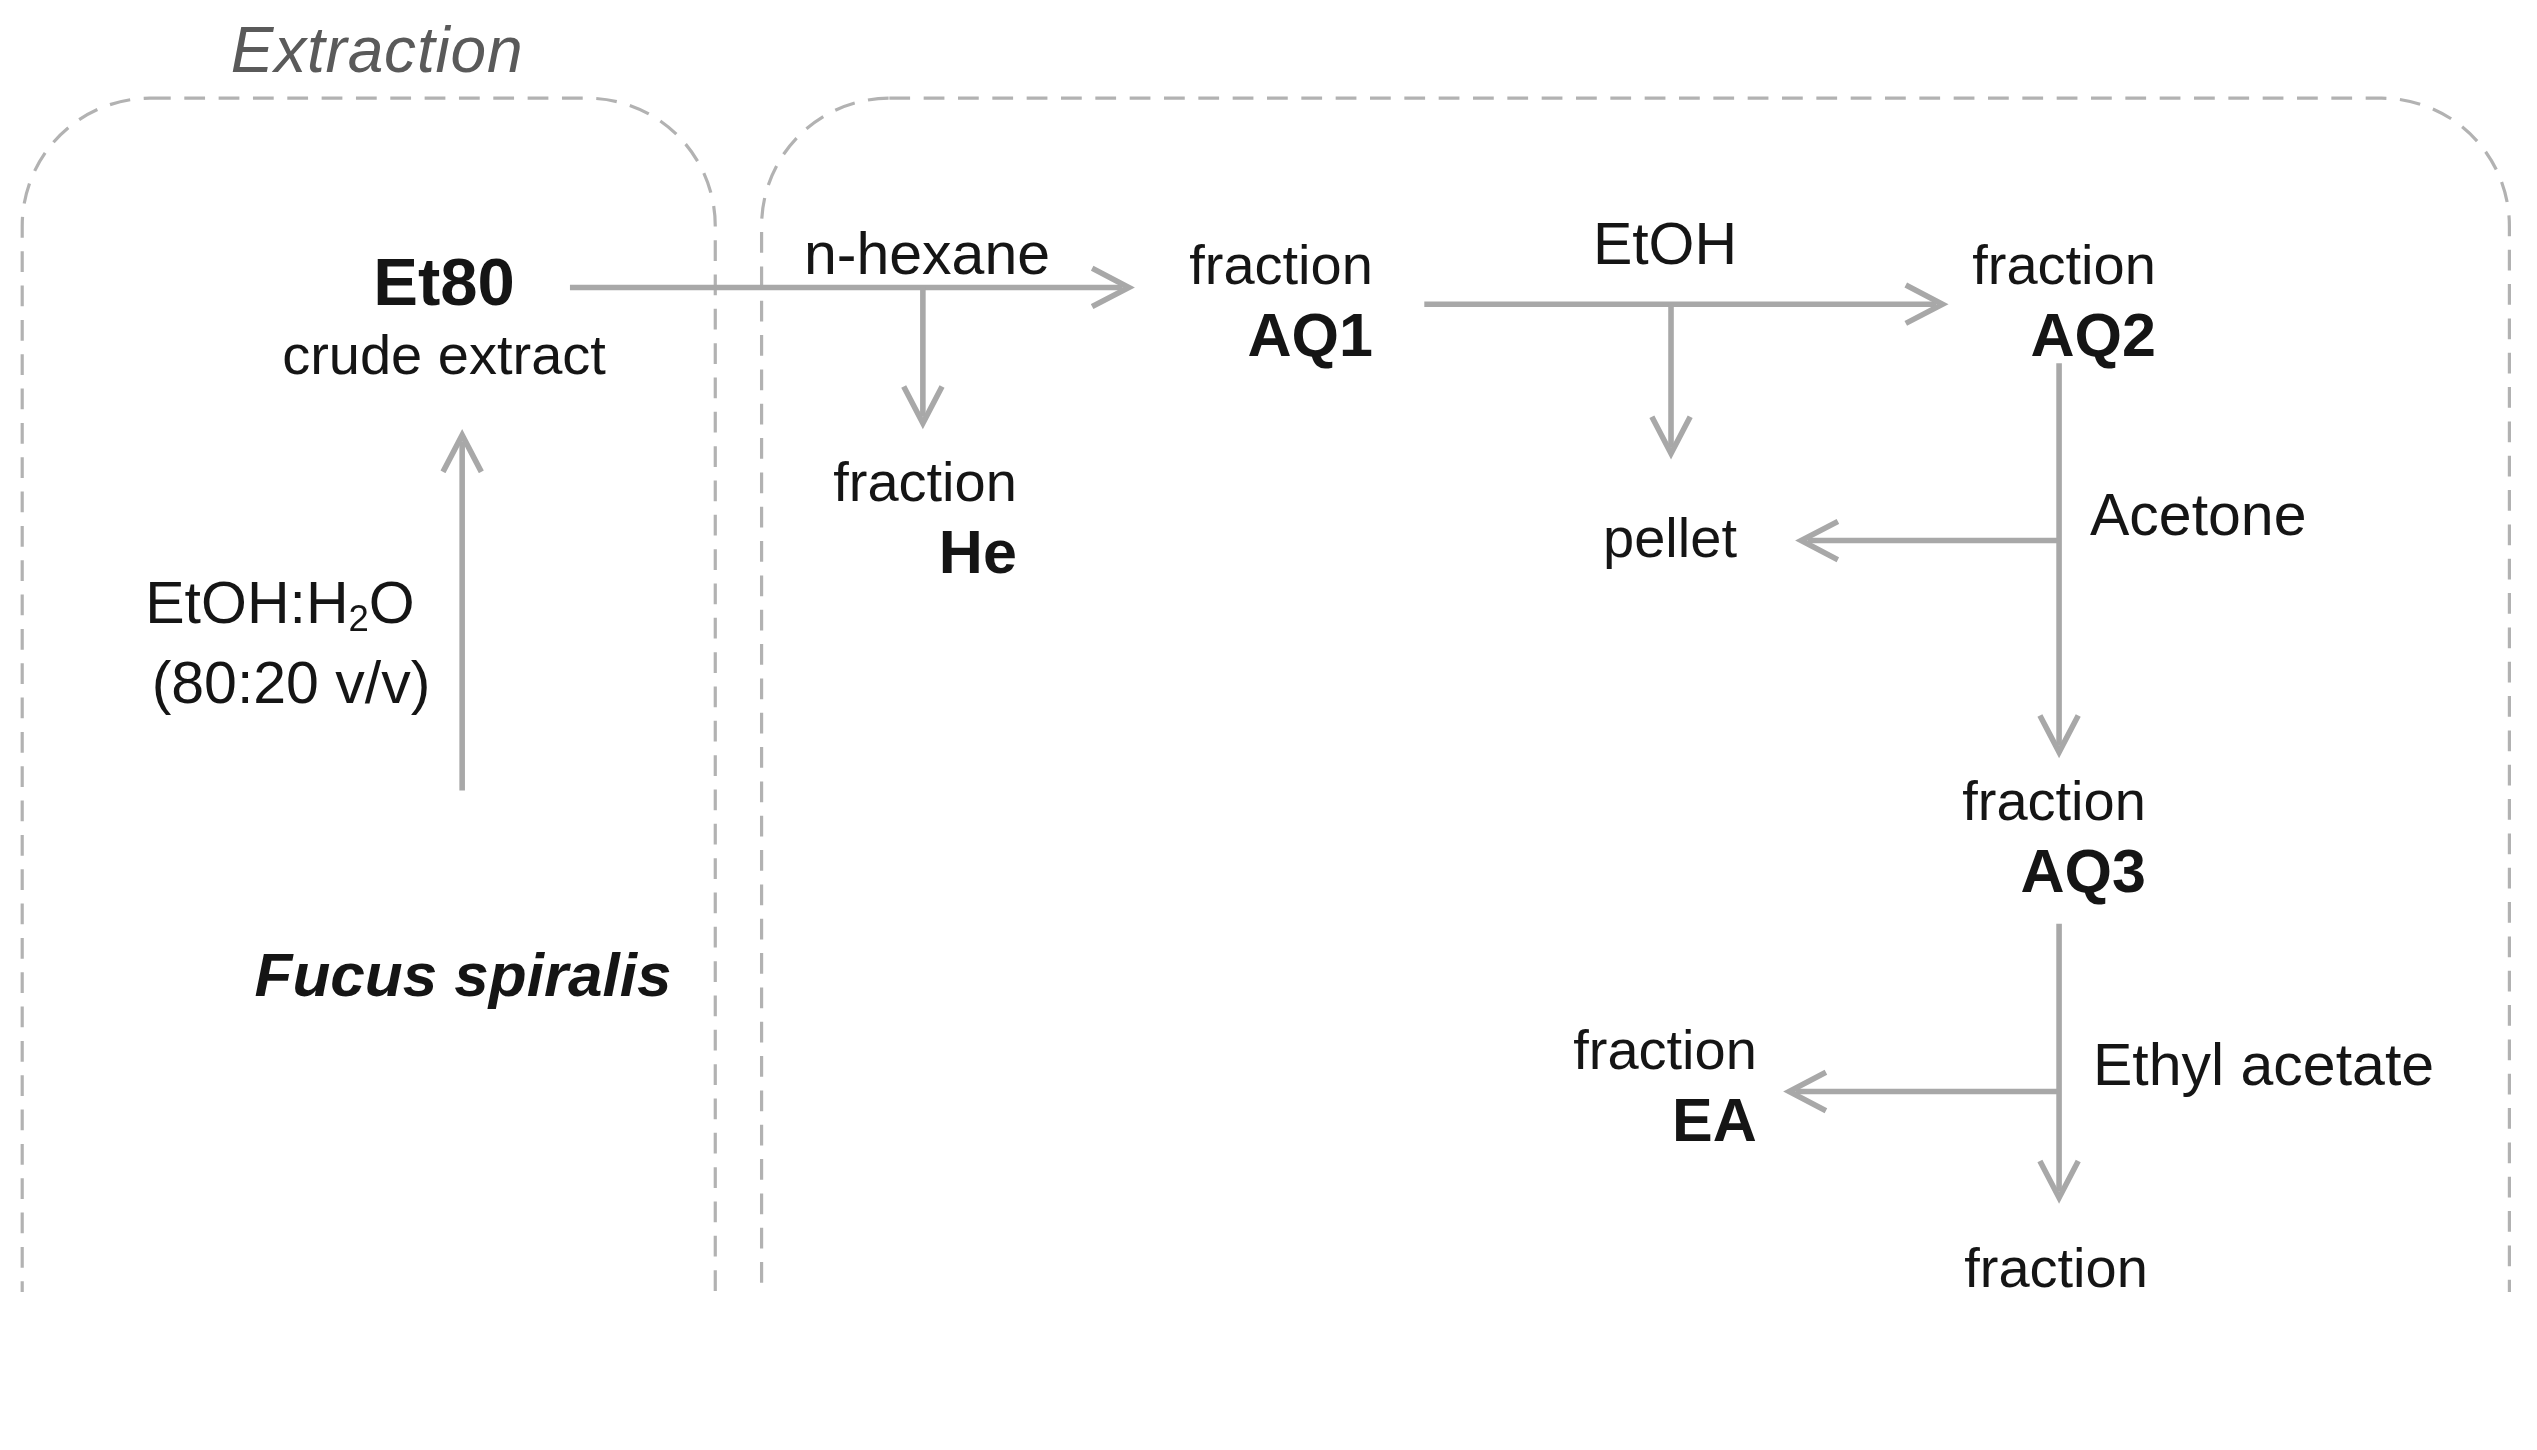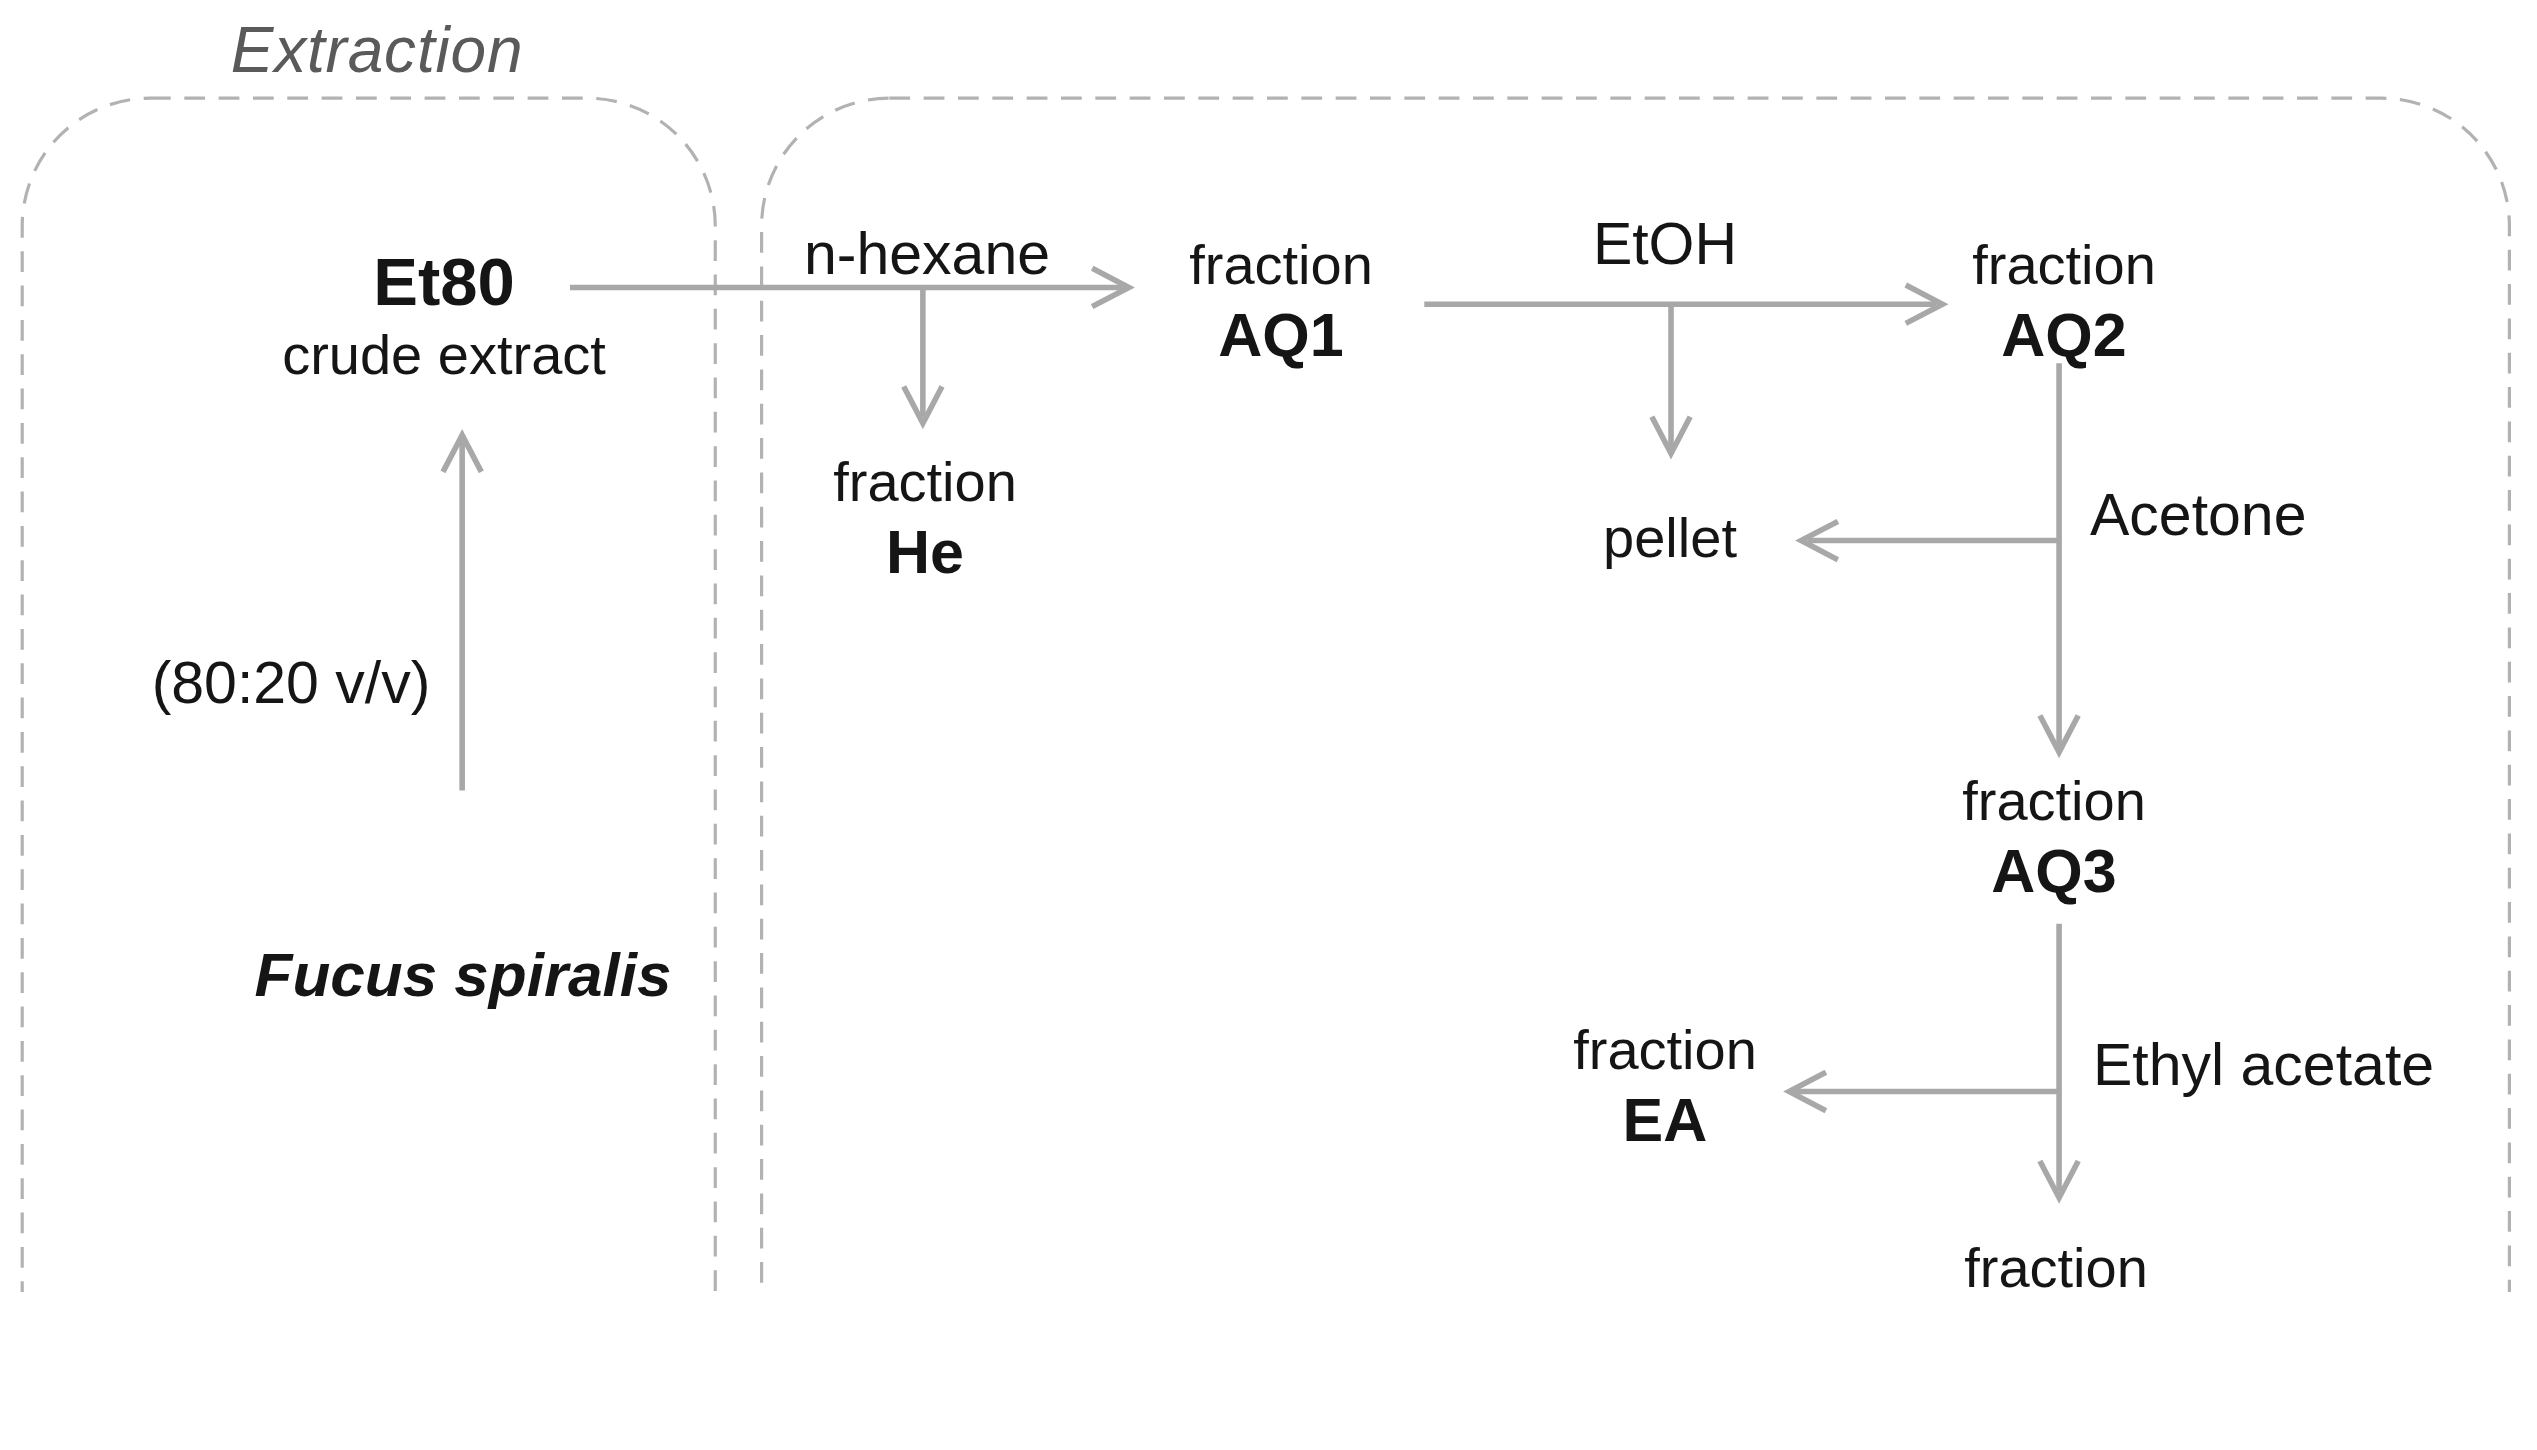--- a/index.html
+++ b/index.html
@@ -17,21 +17,21 @@
   .boxline{stroke:var(--border);stroke-width:4;fill:none;stroke-dasharray:26 17;}
   .arrhead{stroke:var(--arrow);stroke-width:7;fill:none;}
   .lbl{position:absolute;transform:translate(-50%,-50%);white-space:nowrap;}
   .lbl.leftal{transform:translate(0,-50%);}
   .title{font-size:64px;font-style:italic;color:var(--muted);letter-spacing:0.8px;}
   .solvent{font-size:59px;}
   .plain70{font-size:56px;}
   .bold84{font-size:67px;font-weight:bold;}
   .bold78{font-size:62px;font-weight:bold;}
   .bold78 i,.ital{font-style:italic;}
-  .node{position:absolute;transform:translate(-50%,-50%);text-align:center;}
+  .node{position:absolute;transform:translate(-50%,-50%);text-align:right;}
   .node .word{font-size:56px;line-height:70px;}
   .node .name{font-size:61px;font-weight:bold;line-height:70px;}
   sub.frm{font-size:0.62em;vertical-align:baseline;position:relative;top:0.22em;}
 </style>
 </head>
 <body>
 
 <div id="canvas">
 
   <svg id="wires" width="2538" height="1450" viewBox="0 0 3177 1816">
@@ -53,20 +53,21 @@
     <path class="flow" d="M2578,1157 V1492" marker-end="url(#arr)"></path>
     <path class="flow" d="M2578,1367 H2248" marker-end="url(#arr)"></path>
     <path class="flow" d="M578,990 V553" marker-end="url(#arr)"></path>
   </svg>
 
   <div class="lbl title" style="left:377px;top:50px;">Extraction</div>
 
   <div class="lbl bold84" style="left:444px;top:281px;">Et80</div>
   <div class="lbl plain70" style="left:444px;top:354px;">crude extract</div>
 
+  <div class="lbl solvent" style="left:280px;top:603px;"><span>EtOH:H</span><sub class="frm">2</sub><span>O</span></div>
   <div class="lbl solvent" style="left:291px;top:683px;">(80:20 v/v)</div>
 
   <div class="lbl bold78 ital" style="left:463px;top:974px;">Fucus spiralis</div>
 
   <div class="lbl solvent" style="left:927px;top:254px;">n-hexane</div>
   <div class="lbl solvent" style="left:1665px;top:244px;">EtOH</div>
   <div class="lbl solvent leftal" style="left:2090px;top:515px;">Acetone</div>
   <div class="lbl solvent leftal" style="left:2093px;top:1065px;">Ethyl acetate</div>
 
   <div class="node" style="left:1281px;top:300px;">

